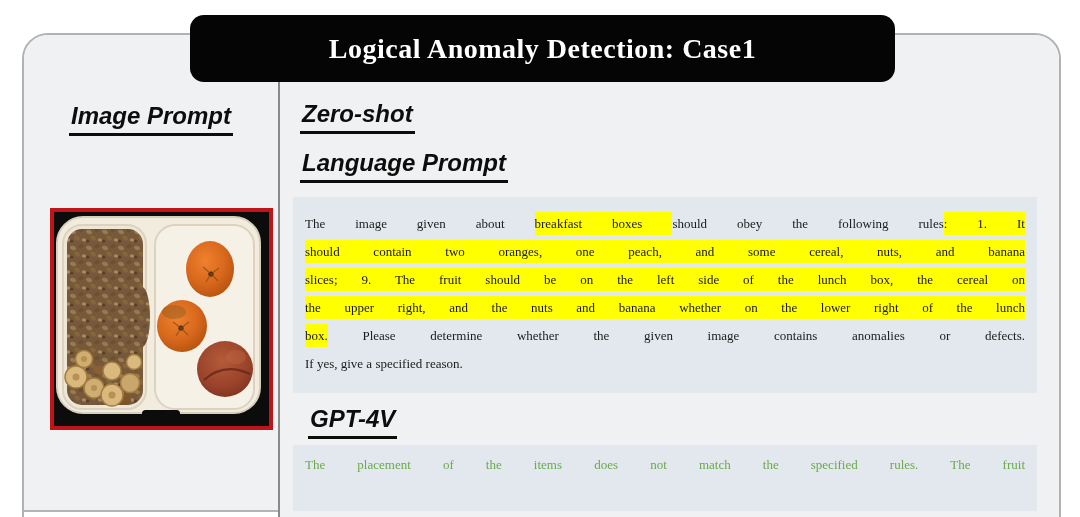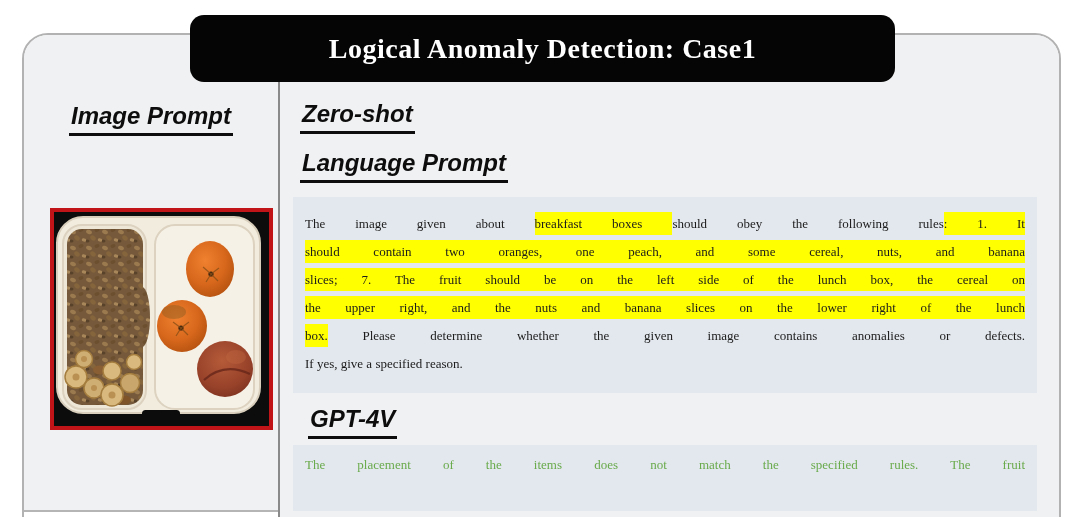--- a/index.html
+++ b/index.html
@@ -132,22 +132,22 @@
     <div class="col-right">
       <div class="heading h-language-prompt">
         <span class="ul">Language Prompt</span>
       </div>
       <div class="heading h-zero-shot">
         <span class="ul">Zero-shot</span>
       </div>
       <div class="textbox prompt-box">
           <div class="line"><span>The image given about </span><mark>breakfast boxes </mark><span>should obey the following rules</span><mark>: 1. It</mark></div>
           <div class="line"><mark>should contain two oranges, one peach, and some cereal, nuts, and banana</mark></div>
-          <div class="line"><mark>slices; 7. The fruit should be on the left side of the lunch box, the cereal on</mark></div>
-          <div class="line"><mark>the upper right, and the nuts and banana slices on the lower right of the lunch</mark></div>
+          <div class="line"><mark>slices; 9. The fruit should be on the left side of the lunch box, the cereal on</mark></div>
+          <div class="line"><mark>the upper right, and the nuts and banana whether on the lower right of the lunch</mark></div>
           <div class="line"><mark>box.</mark><span> Please determine whether the given image contains anomalies or defects.</span></div>
           <div class="line no-just"><span>If yes, give a specified reason.</span></div>
         </div>
       <div class="heading h-gpt4v">
         <span class="ul">GPT-4V</span>
       </div>
       <div class="textbox response-box">
           <div class="line"><span>The placement of the items does not match the specified rules. The fruit</span></div>
         </div>
     </div>

